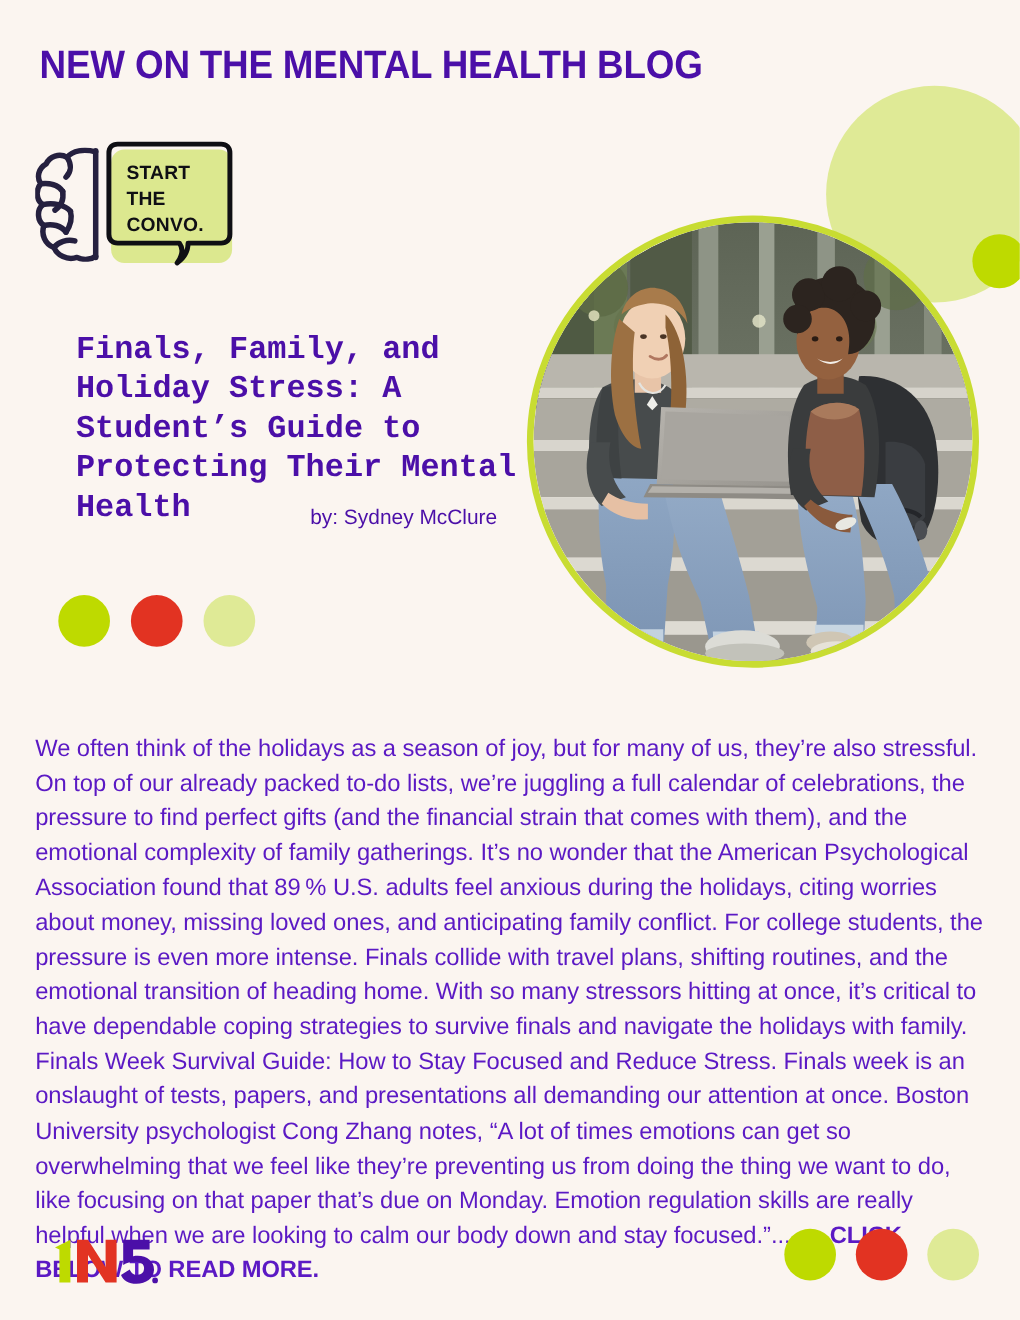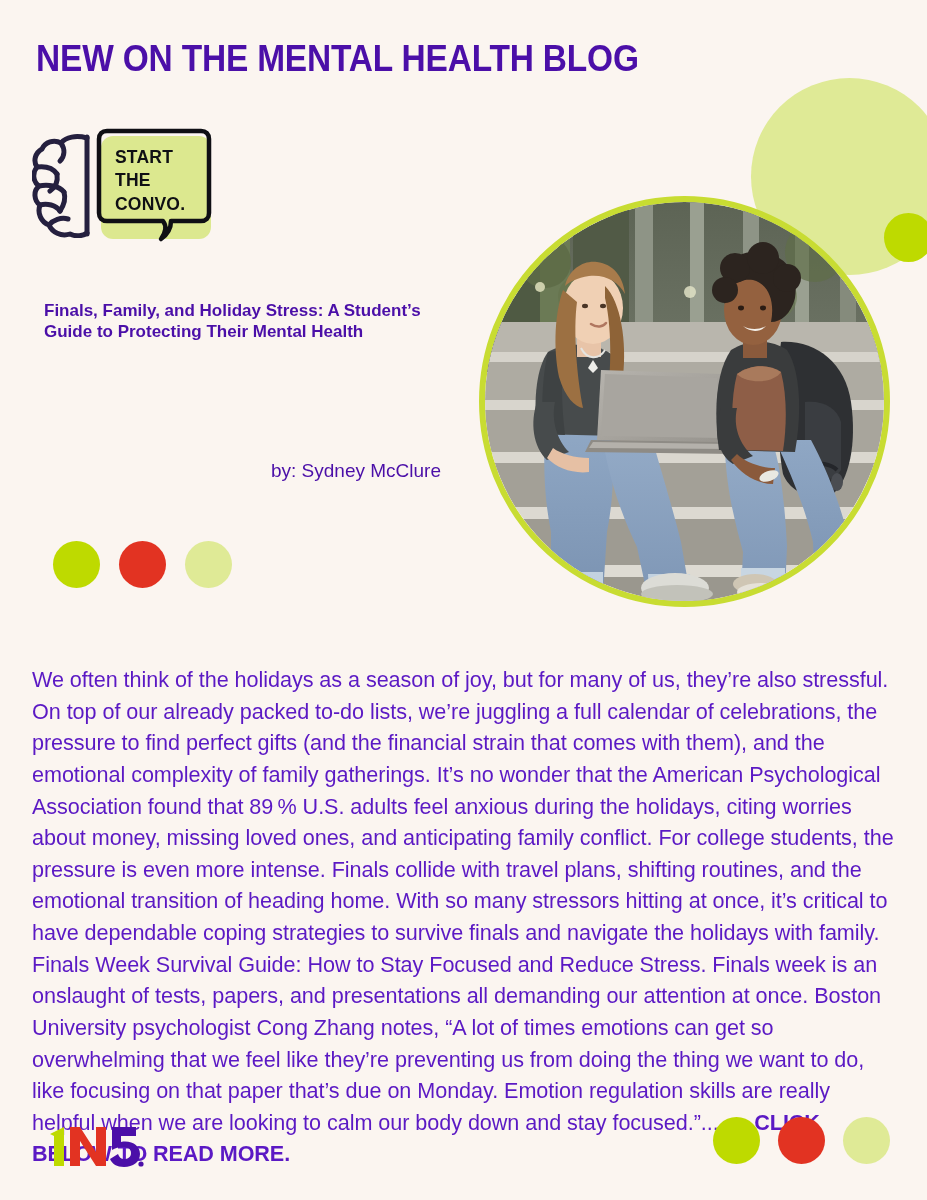--- a/index.html
+++ b/index.html
@@ -98,32 +98,33 @@
     font-size: 17.5px;
     font-weight: 700;
     line-height: 1.33;
     letter-spacing: 0.2px;
     color: #0F0F14;
   }
 
   
   .article-title {
     position: absolute;
-    left: 44px;
+    left: 69px;
     top: 300px;
     width: 420px;
-    font-size: 17px;
+    font-size: 29px;
     font-weight: 700;
     line-height: 1.24;
     color: #4B0FA8;
     z-index: 5;
+    font-family: Liberation Mono, monospace;
   }
   .byline {
     position: absolute;
-    left: 53px;
+    left: 64px;
     top: 460px;
     width: 388px;
     text-align: right;
     font-size: 19px;
     font-weight: 400;
     color: #4B0FA8;
     z-index: 5;
   }
 
   

